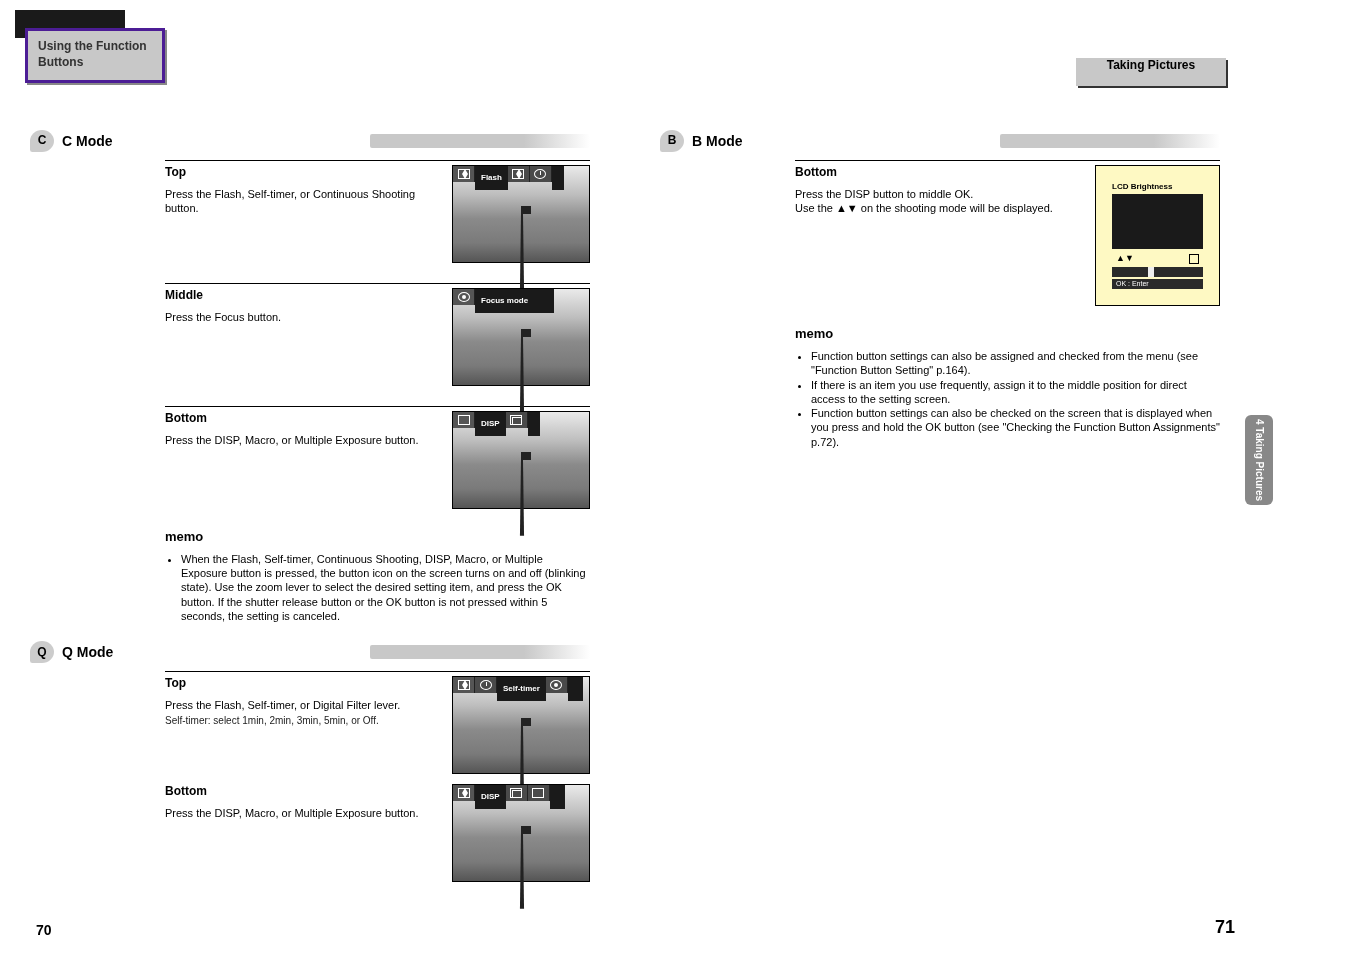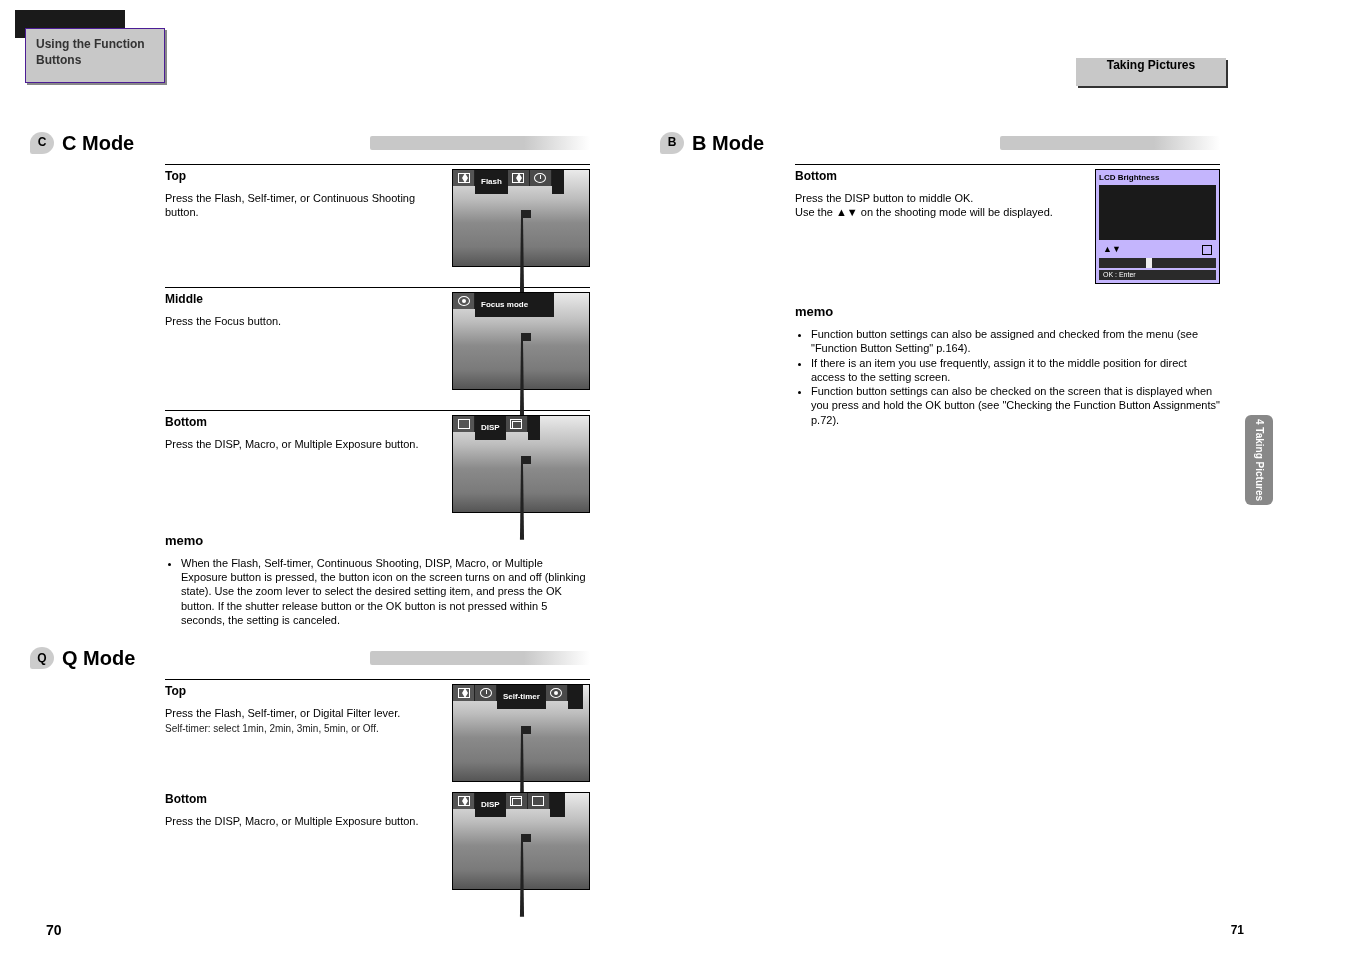--- a/index.html
+++ b/index.html
@@ -20,21 +20,21 @@
   }
   .header-dark {
     background: #1a1a1a;
     width: 110px; height: 28px;
   }
   .header-light {
     background: #c8c8c8;
     width: 140px; height: 55px;
     margin-top: -10px;
     margin-left: 10px;
-    border: 1px solid #4c1d95;
+    border: 3px solid #4c1d95;
     box-shadow: 2px 2px 0 #888;
     padding: 8px 10px;
     font-size: 12px;
     font-weight: bold;
     color: #333;
   }
 
   .page-top-right {
     position: absolute;
     top: 58px; right: 125px;
@@ -86,21 +86,21 @@
     border-radius: 50% 50% 50% 10%;
     margin-right: 8px;
     display: flex;
     align-items: center;
     justify-content: center;
     font-size: 12px;
     font-weight: bold;
   }
   .mode-heading .label {
     font-weight: bold;
-    font-size: 20px;
+    font-size: 14px;
     margin-right: auto;
   }
   .mode-heading .bar {
     width: 220px; height: 14px;
     background: linear-gradient(to right, #c8c8c8 70%, #fff);
     border-radius: 2px;
   }
 
   .strip {
     display: flex;
@@ -185,22 +185,22 @@
 
   .thumb-bar .txt {
     padding: 12px 6px;
     font-size: 8px;
   }
 
   
   .bright-thumb {
     width: 125px;
     border: 1.5px solid #000;
-    padding: 3px;
-    background: #c4b5fd;
+    padding: 16px;
+    background: #fef9c3;
     flex-shrink: 0;
   }
   .bright-thumb .scrn {
     width: 100%; height: 55px;
     background: #1a1a1a;
     margin-bottom: 4px;
   }
   .bright-thumb .title {
     font-size: 8px; font-weight: bold;
     color: #000;
@@ -249,29 +249,29 @@
     margin-bottom: 6px;
   }
   .memo ul {
     list-style: disc;
     padding-left: 16px;
     font-size: 11px;
   }
 
   .page-num-left {
     position: absolute;
-    bottom: 15px; left: 46px;
+    bottom: 15px; left: 36px;
     font-weight: bold;
     font-size: 14px;
   }
   .page-num-right {
     position: absolute;
-    bottom: 15px; right: 107px;
-    font-weight: bold;
-    font-size: 12px;
+    bottom: 15px; right: 116px;
+    font-weight: bold;
+    font-size: 18px;
   }
 
   
   [data-name] { }
 </style>
 </head>
 <body>
 
 <div class="header-block" data-name="header-block">
   <div class="header-dark" data-name="header-dark-bar"></div>

